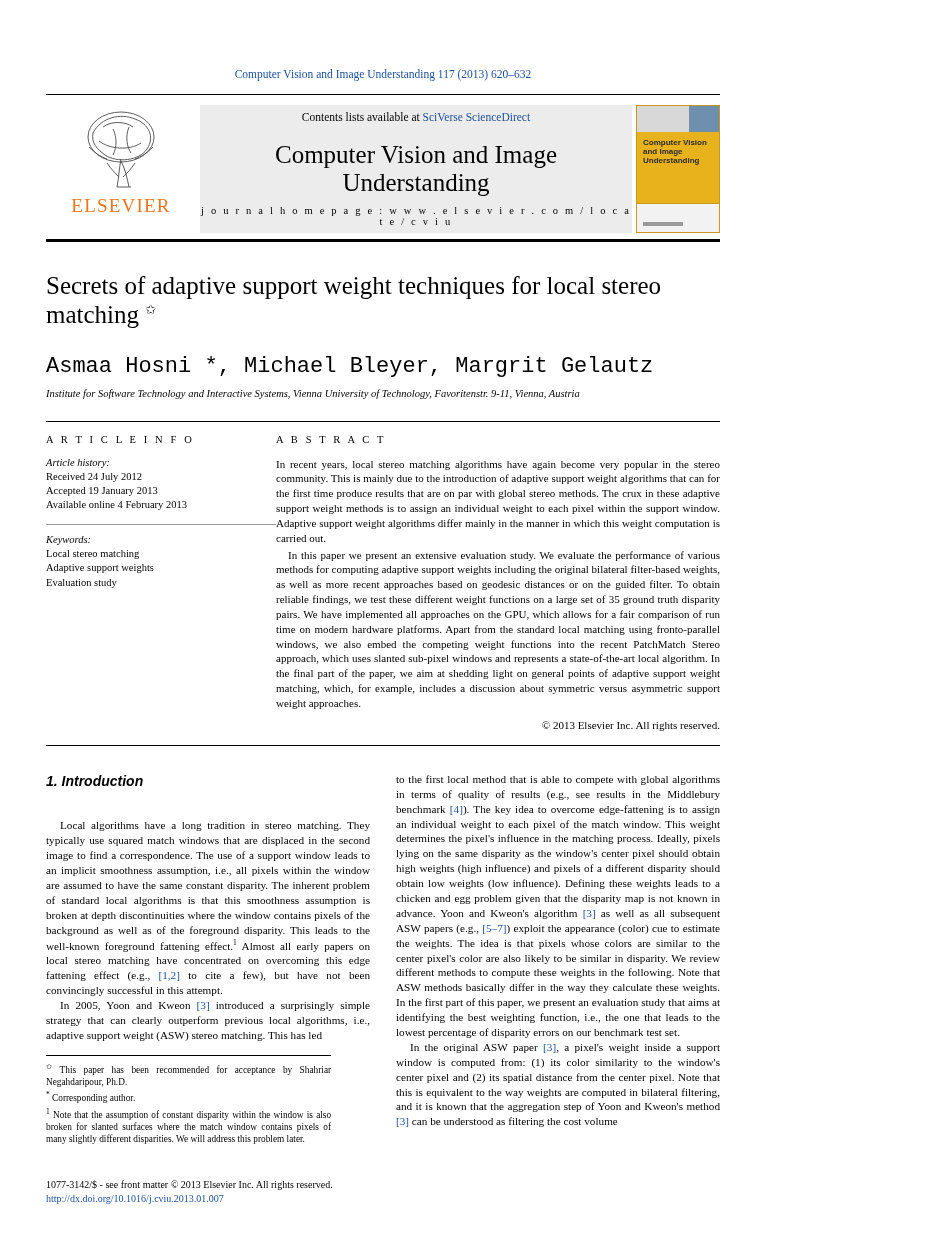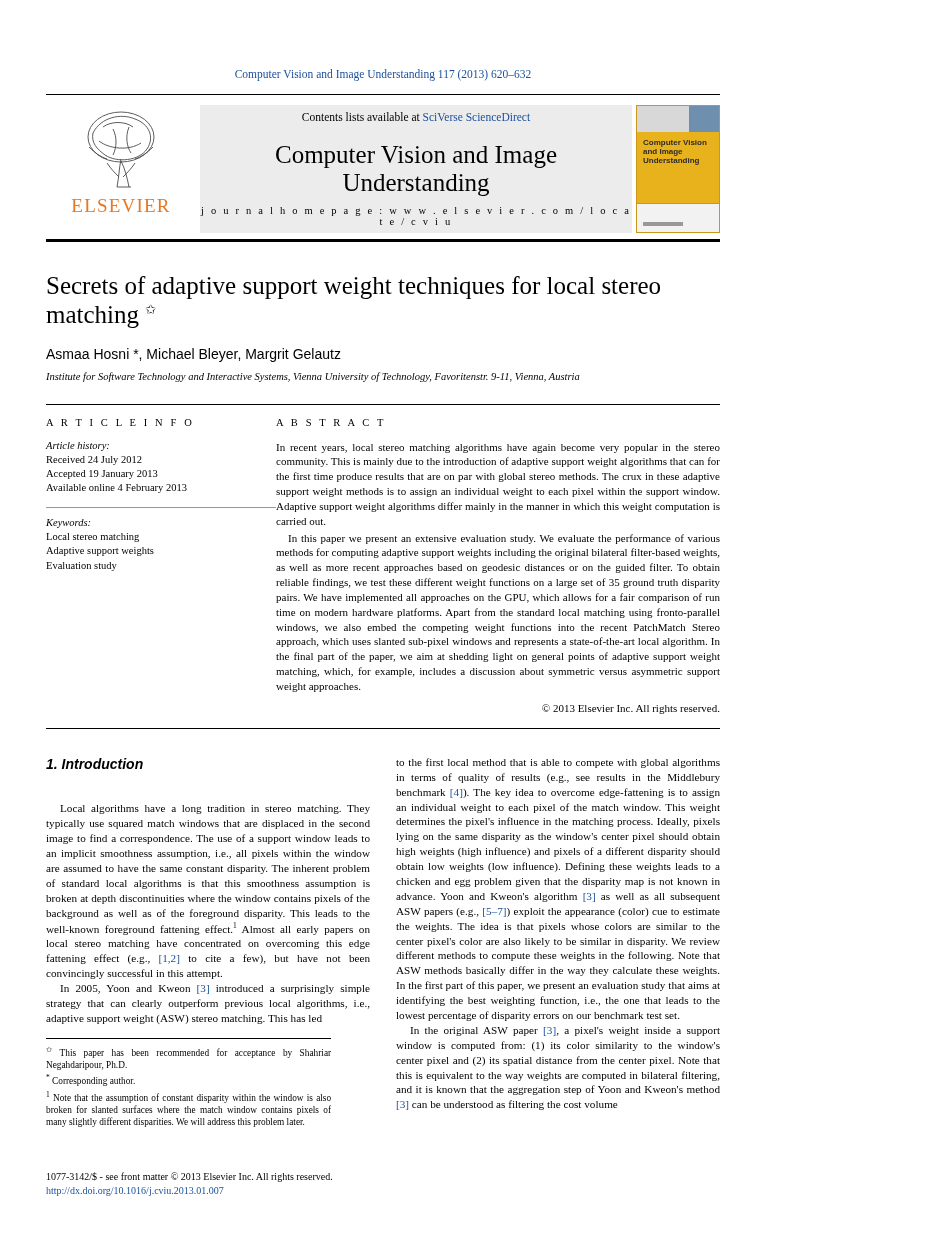--- a/index.html
+++ b/index.html
@@ -124,23 +124,23 @@
   .title-block {
     margin: 30px 46px 0 46px;
   }
   .paper-title {
     font-size: 25px;
     font-family: "Liberation Serif", serif;
     line-height: 1.15;
   }
   .star { font-size: 13px; vertical-align: super; }
   .authors {
-    font-size: 14px;
-    margin-top: 16px;
-    font-family: Liberation Sans, sans-serif;
+    font-size: 22px;
+    margin-top: 24px;
+    font-family: Liberation Mono, monospace;
   }
   .affiliation {
     font-size: 10.5px;
     font-style: italic;
     margin-top: 9px;
   }
   .info-abstract {
     margin: 22px 46px 0 46px;
     border-top: 1px solid #000;
     padding-top: 12px;
@@ -222,21 +222,21 @@
   .footnote {
     font-size: 9.3px;
     line-height: 1.32;
     text-align: justify;
     margin-bottom: 2px;
   }
   .footnote .fn-mark { vertical-align: super; font-size: 7.5px; }
   .footer {
     position: absolute;
     left: 46px;
-    bottom: 36px;
+    bottom: 28px;
     font-size: 10px;
     line-height: 1.4;
   }
   .footer .doi { color: #1a4f9c; }
   .email-link { color: #1a4f9c; }
   sup { font-size: 7.5px; }
 </style>
 </head>
 <body>
 

